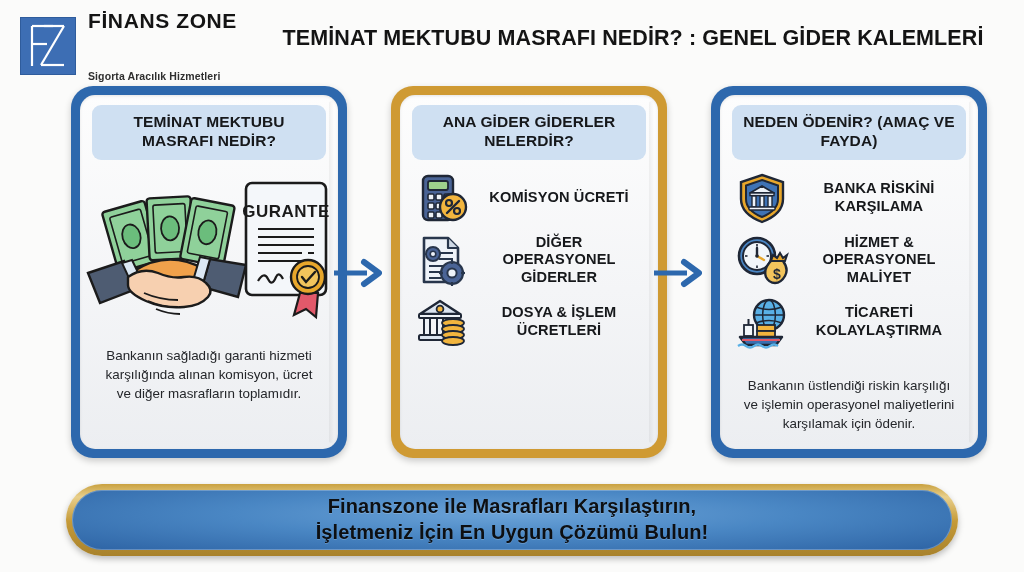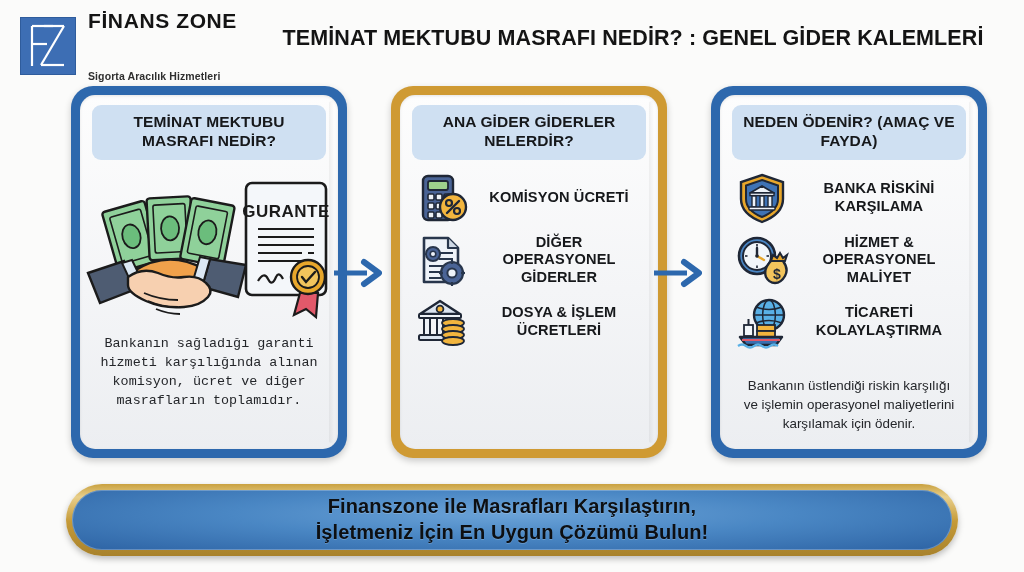--- a/index.html
+++ b/index.html
@@ -101,21 +101,21 @@
     display:flex;align-items:center;justify-content:flex-end;
   }
   .card-note{
     text-align:center;
     font-size:13.4px;
     color:#24262a;
     line-height:1.42;
     padding:0 8px;
     font-weight:normal;
   }
-  #card-1 .card-note{margin-top:8px;font-family:Liberation Mono, monospace;}
+  #card-1 .card-note{margin-top:20px;}
 
   
   .list{
     margin-top:10px;width:100%;
     display:flex;flex-direction:column;gap:6px;
     flex:1;
   }
   .list-row{
     display:flex;align-items:center;gap:10px;
     padding:0 2px;

